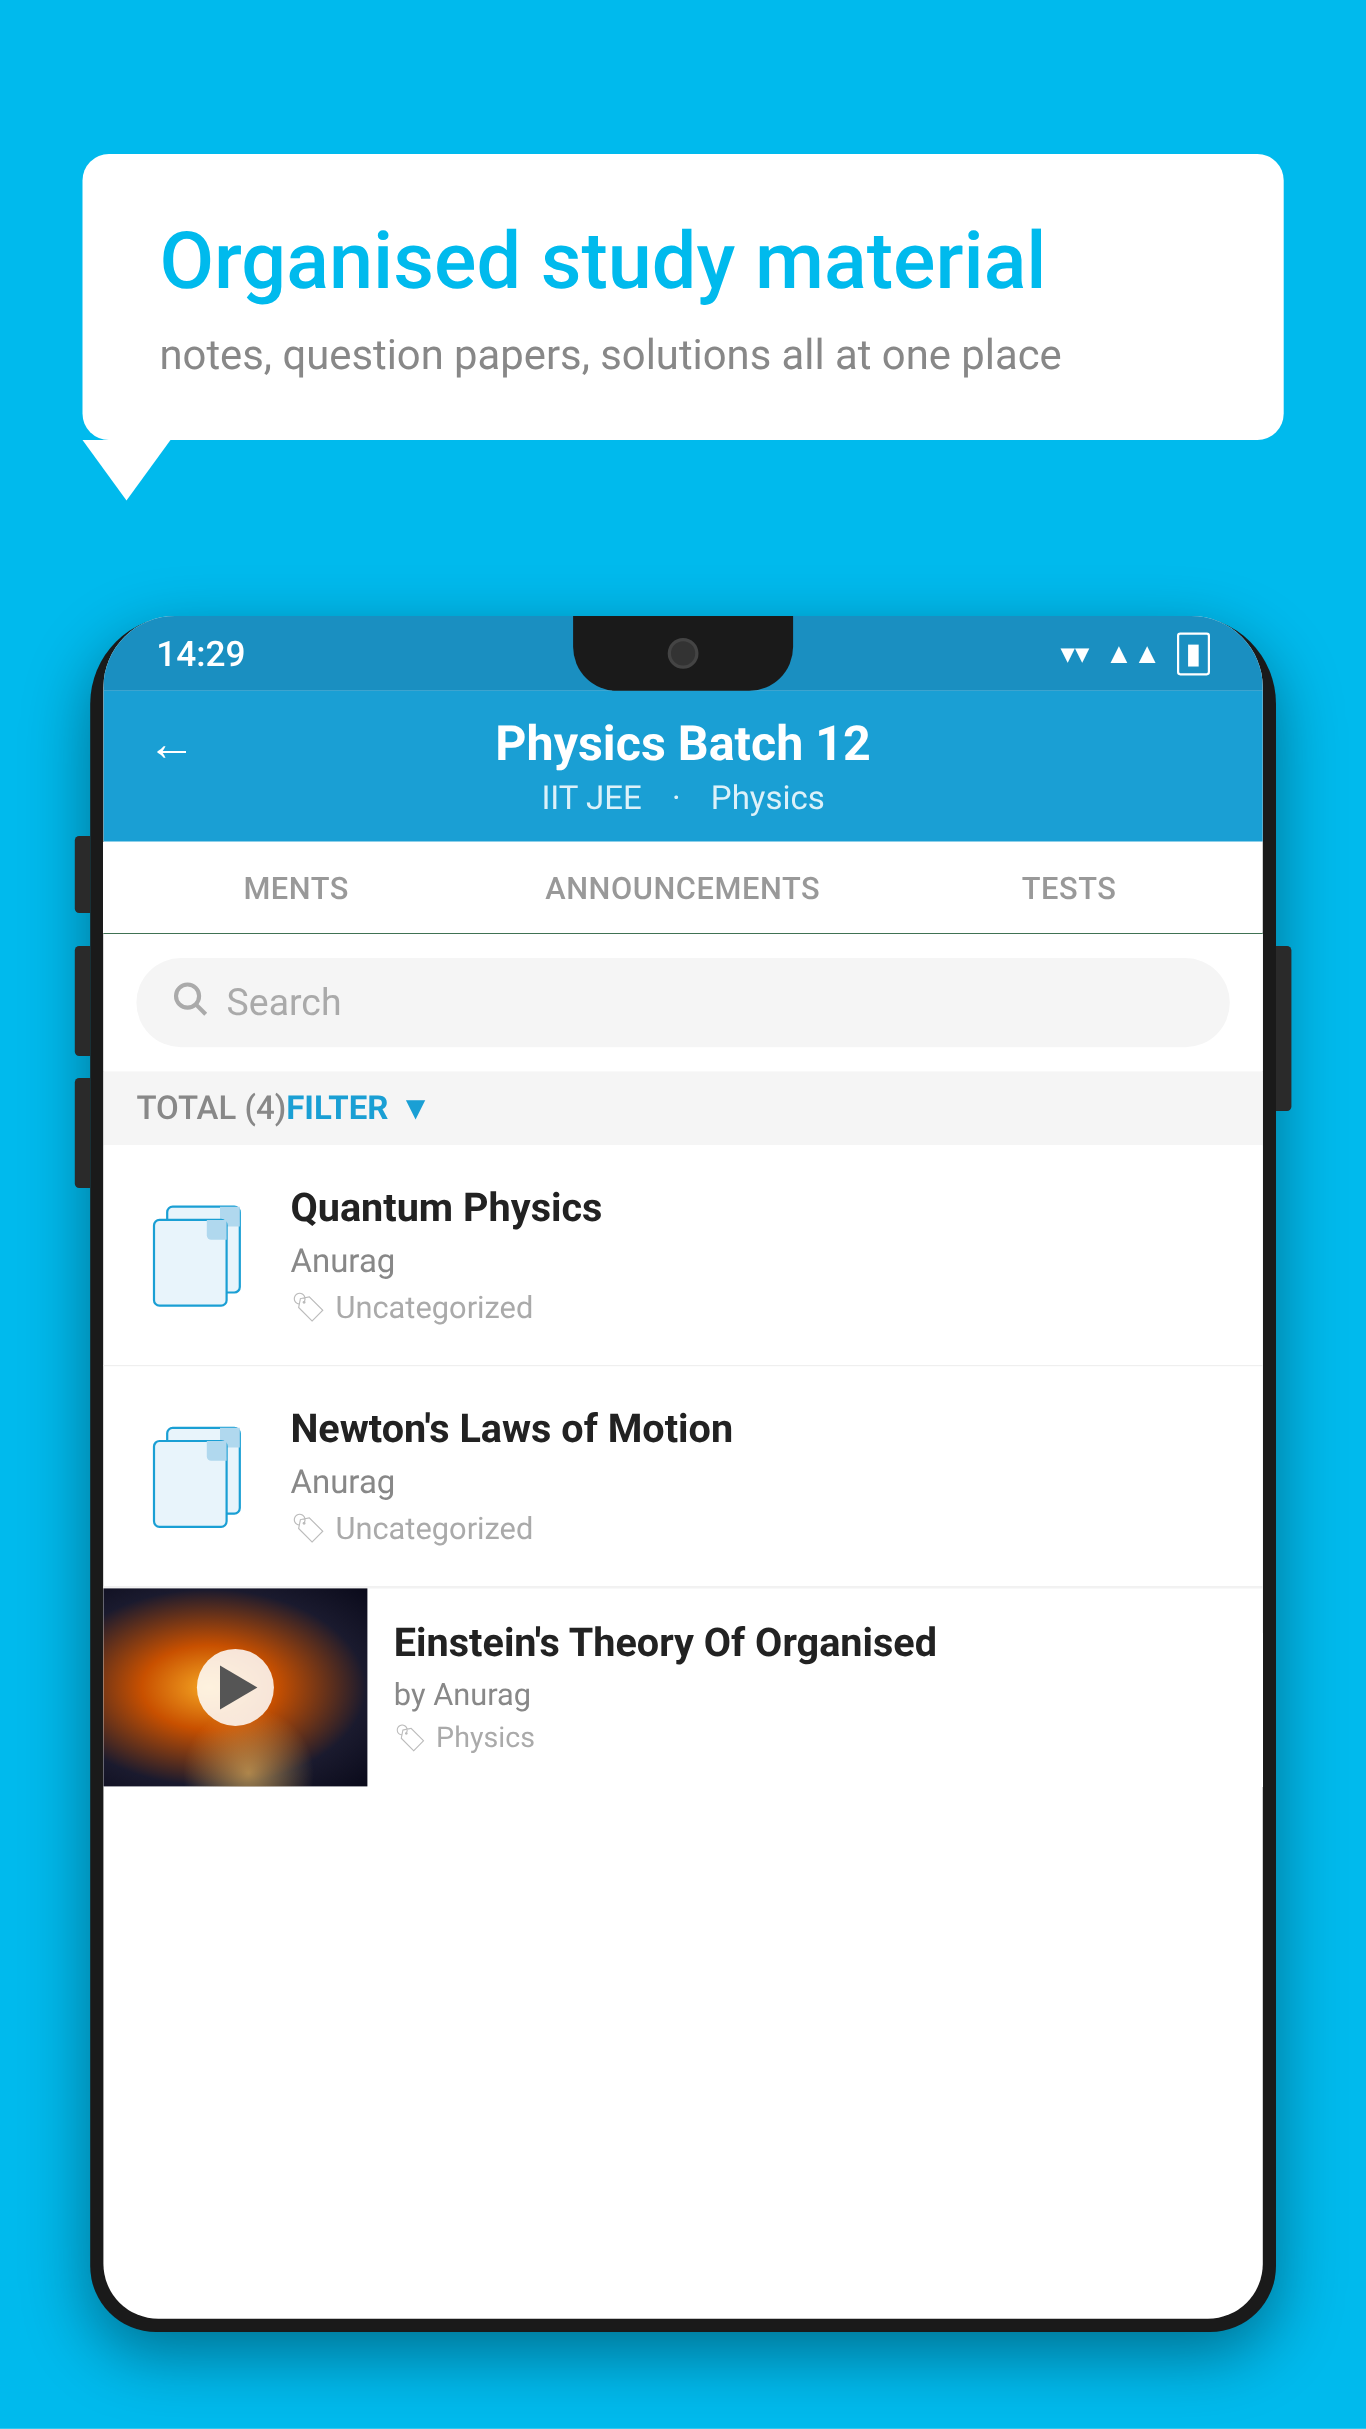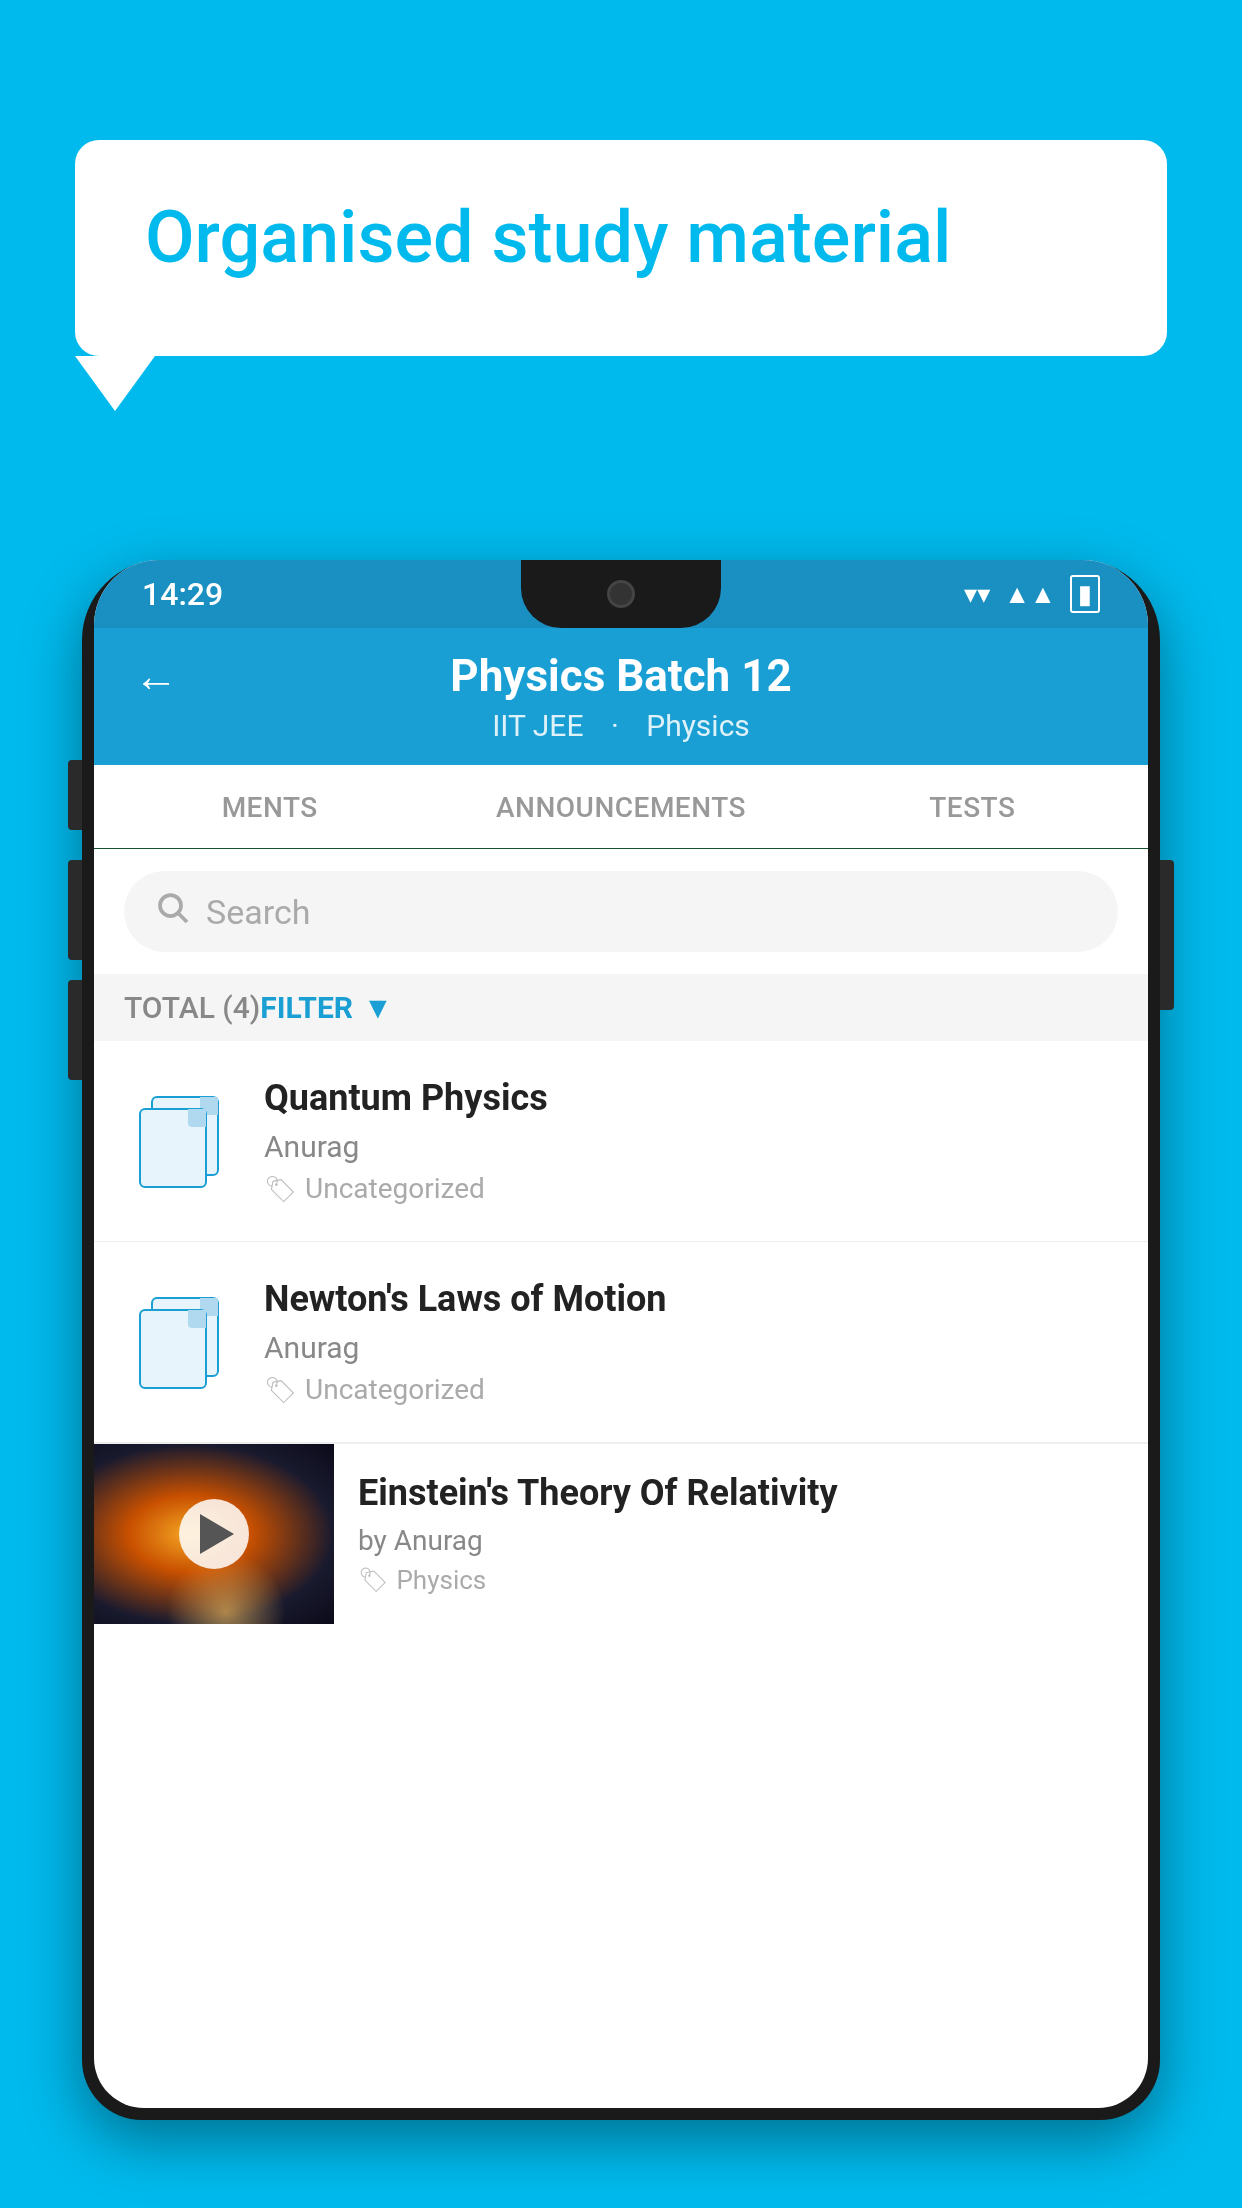--- a/index.html
+++ b/index.html
@@ -426,20 +426,21 @@
       color: #aaa;
       font-size: 26px;
     }
   </style>
 </head>
 <body>
 
 <div class="speech-bubble-container">
   <div class="speech-bubble">
     <div class="speech-bubble-title">Organised study material</div>
+    <div class="speech-bubble-subtitle">notes, question papers, solutions all at one place</div>
   </div>
   <div class="speech-bubble-arrow"></div>
 </div>
 
 <div class="phone-wrapper">
   <div class="phone-outer">
 
     <div class="phone-btn-left-top"></div>
     <div class="phone-btn-left-mid"></div>
     <div class="phone-btn-left-bot"></div>
@@ -534,21 +535,21 @@
           </div>
         </div>
 
         <div class="video-item-thumb" style="border-top:1.5px solid #eee;">
           <div class="thumb-image">
             <div class="play-button">
               <div class="play-triangle"></div>
             </div>
           </div>
           <div class="einstein-info">
-            <div class="einstein-title">Einstein's Theory Of Relativity</div>
+            <div class="einstein-title">Einstein's Theory Of Organised</div>
             <div class="einstein-by">by Anurag</div>
             <div class="einstein-tag">
               <span style="font-size:24px;color:#bbb;">🏷</span>
               <span>Physics</span>
             </div>
           </div>
         </div>
 
       </div>
 

